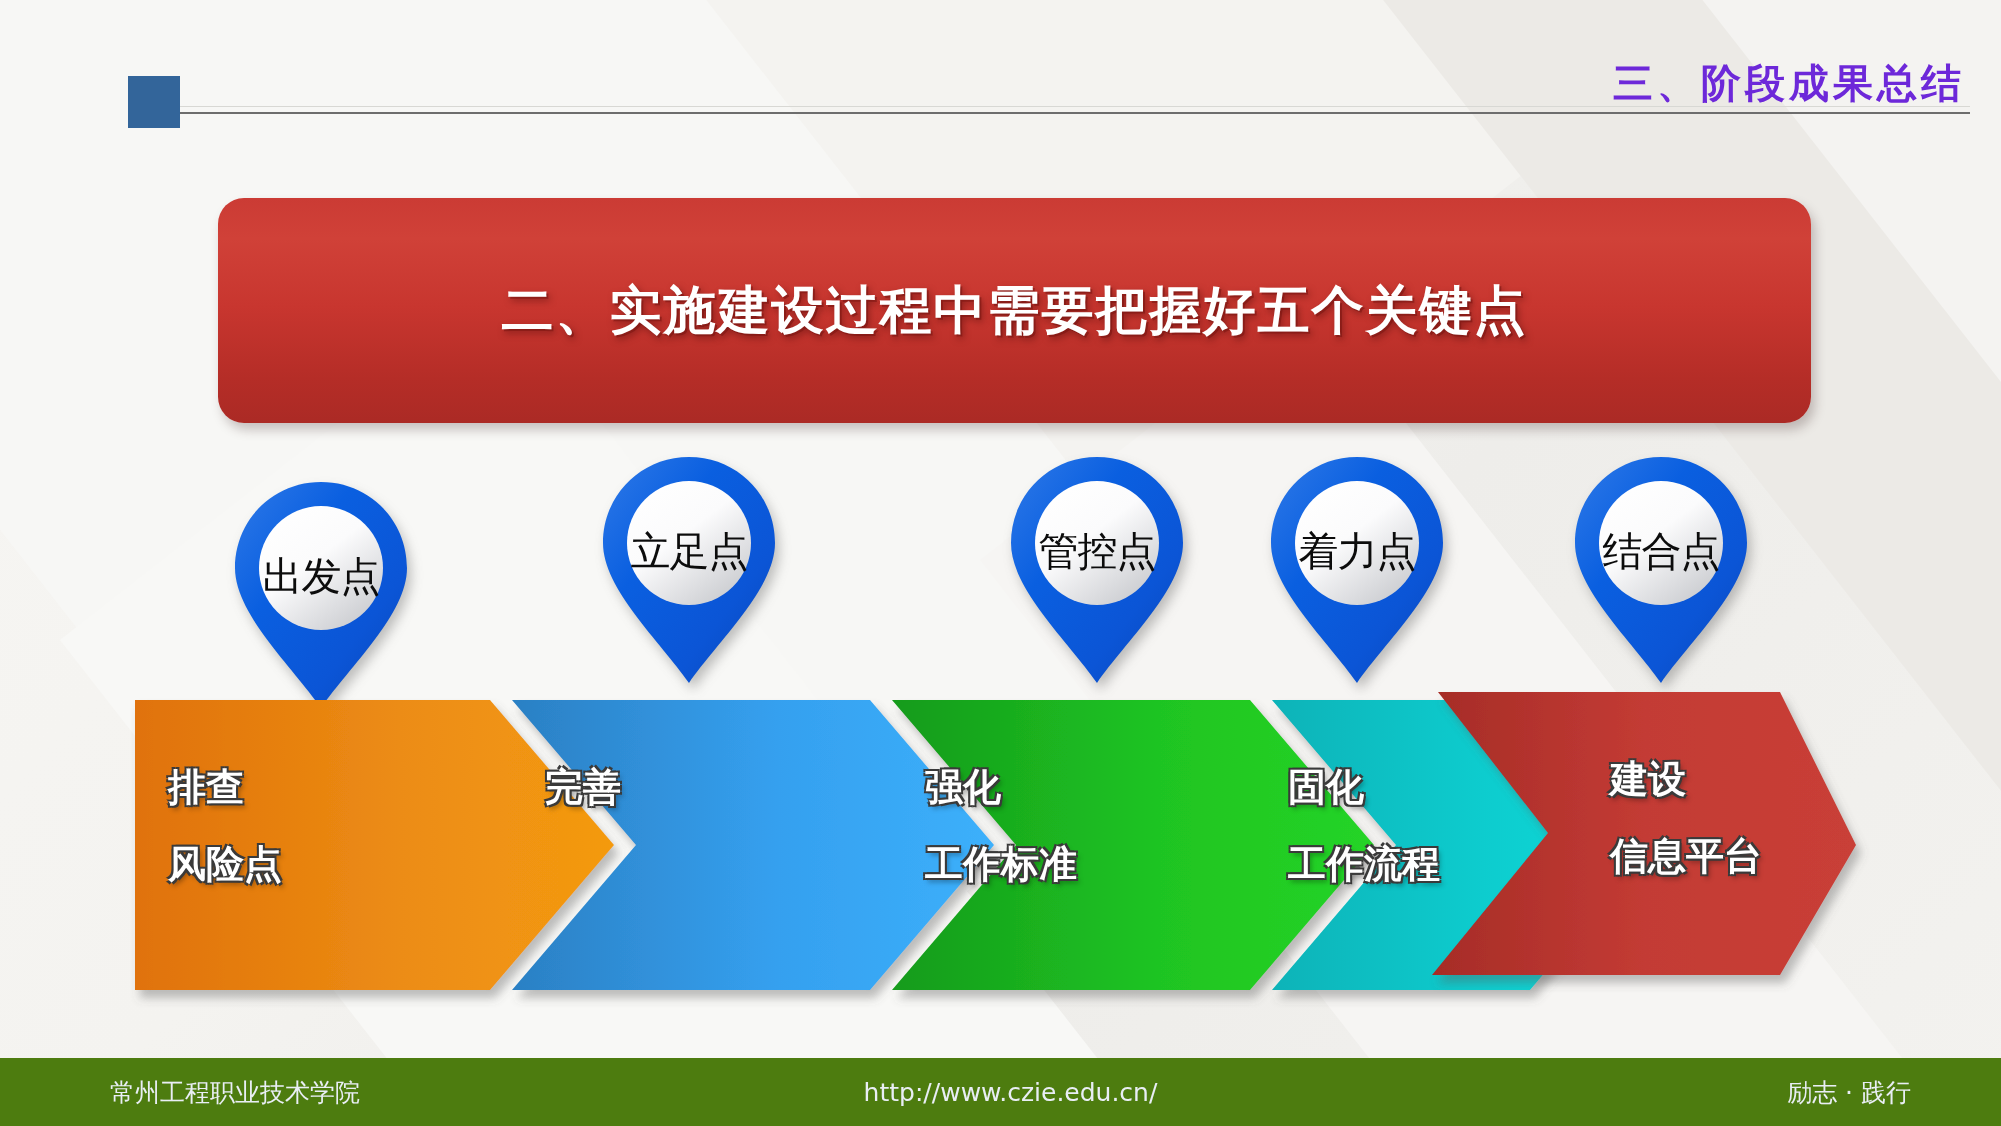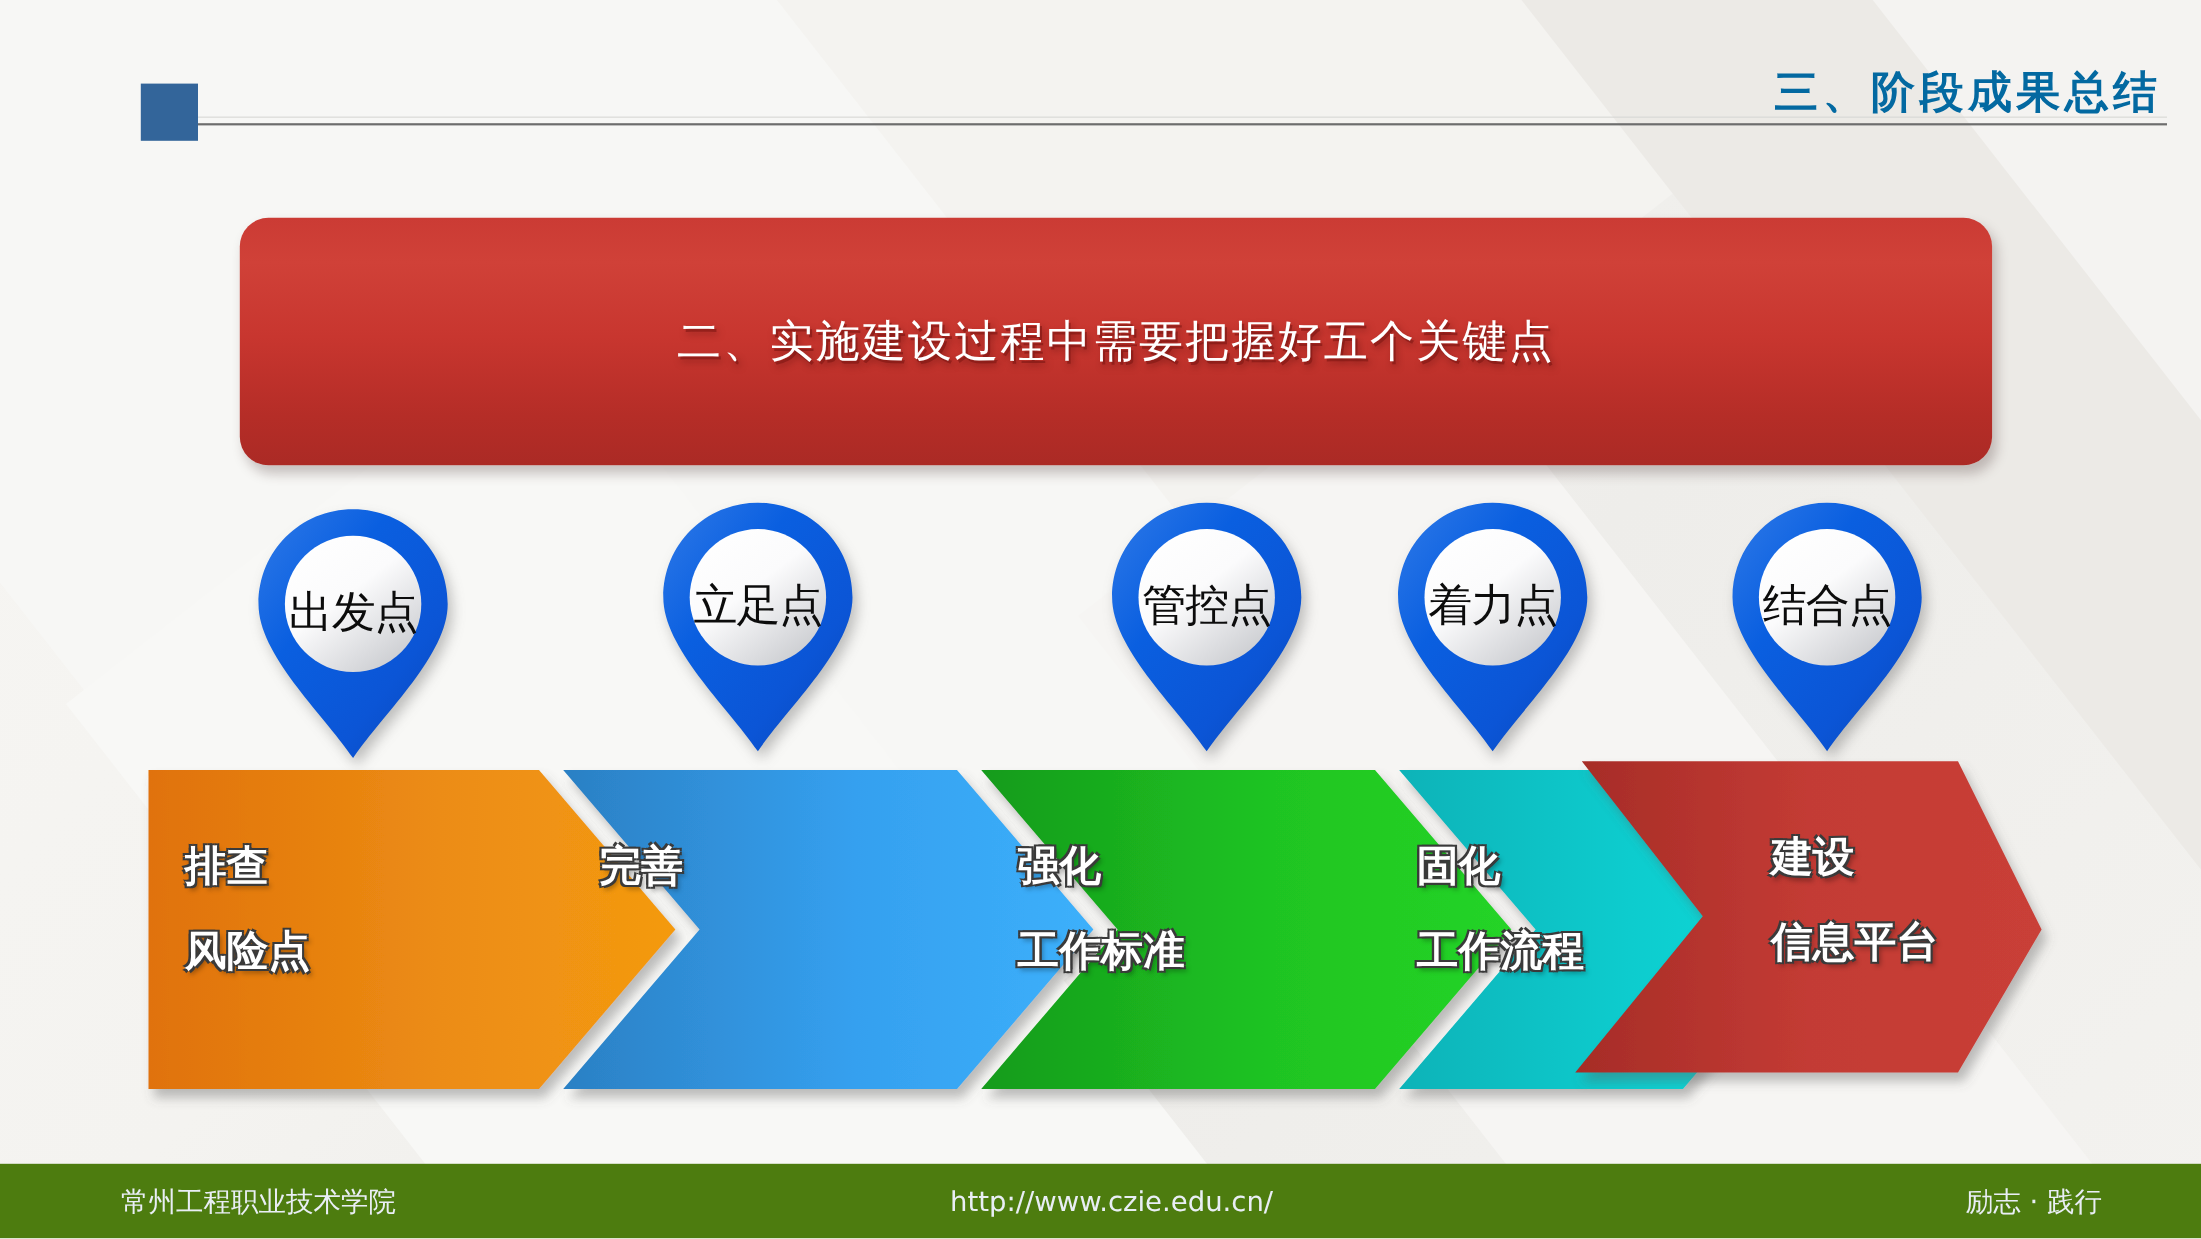--- a/index.html
+++ b/index.html
@@ -97,21 +97,21 @@
     height: 1px;
     background: #d8d8d4;
   }
   .header-title {
     position: absolute;
     right: 36px;
     top: 56px;
     font-family: Liberation Sans, sans-serif;
     font-size: 40px;
     font-weight: 700;
-    color: #0369a1;
+    color: #6d28d9;
     letter-spacing: 4px;
     white-space: nowrap;
     margin-left: 48px;
   }
 
   
   .title-banner {
     position: absolute;
     left: 218px;
     top: 198px;
@@ -124,22 +124,22 @@
         #c8362f 48%,
         #b52d27 80%,
         #ab2a25 100%);
     box-shadow: 4px 7px 11px rgba(60,40,40,0.26);
     display: flex;
     align-items: center;
     justify-content: center;
   }
   .title-banner-text {
     font-family: "DejaVu Sans", "Liberation Sans", sans-serif;
-    font-size: 40px;
-    font-weight: 400;
+    font-size: 52px;
+    font-weight: 700;
     color: #ffffff;
     letter-spacing: 2px;
     white-space: nowrap;
     text-shadow:
        2px 2px 0 rgba(120,20,16,0.55),
        3px 4px 7px rgba(90,14,12,0.55);
   }
 
   
   .pin {
@@ -235,21 +235,21 @@
 
   <div class="header-marker"></div>
   <div class="header-rule-light"></div>
   <div class="header-rule"></div>
   <div class="header-title">三、阶段成果总结</div>
 
   <div class="title-banner">
     <div class="title-banner-text">二、实施建设过程中需要把握好五个关键点</div>
   </div>
 
-  <div class="pin" style="left:232px; top:461px;">
+  <div class="pin" style="left:232px; top:480px;">
     <svg class="pin-shape" viewBox="0 0 178 230">
       <defs>
         <linearGradient id="pb1" x1="0" y1="0" x2="1" y2="1">
           <stop offset="0%" stop-color="#2f7ae8"></stop>
           <stop offset="35%" stop-color="#0a5fe0"></stop>
           <stop offset="70%" stop-color="#0b55d6"></stop>
           <stop offset="100%" stop-color="#0845b8"></stop>
         </linearGradient>
         <linearGradient id="pw1" x1="0.15" y1="0" x2="0.9" y2="1">
           <stop offset="0%" stop-color="#ffffff"></stop>

